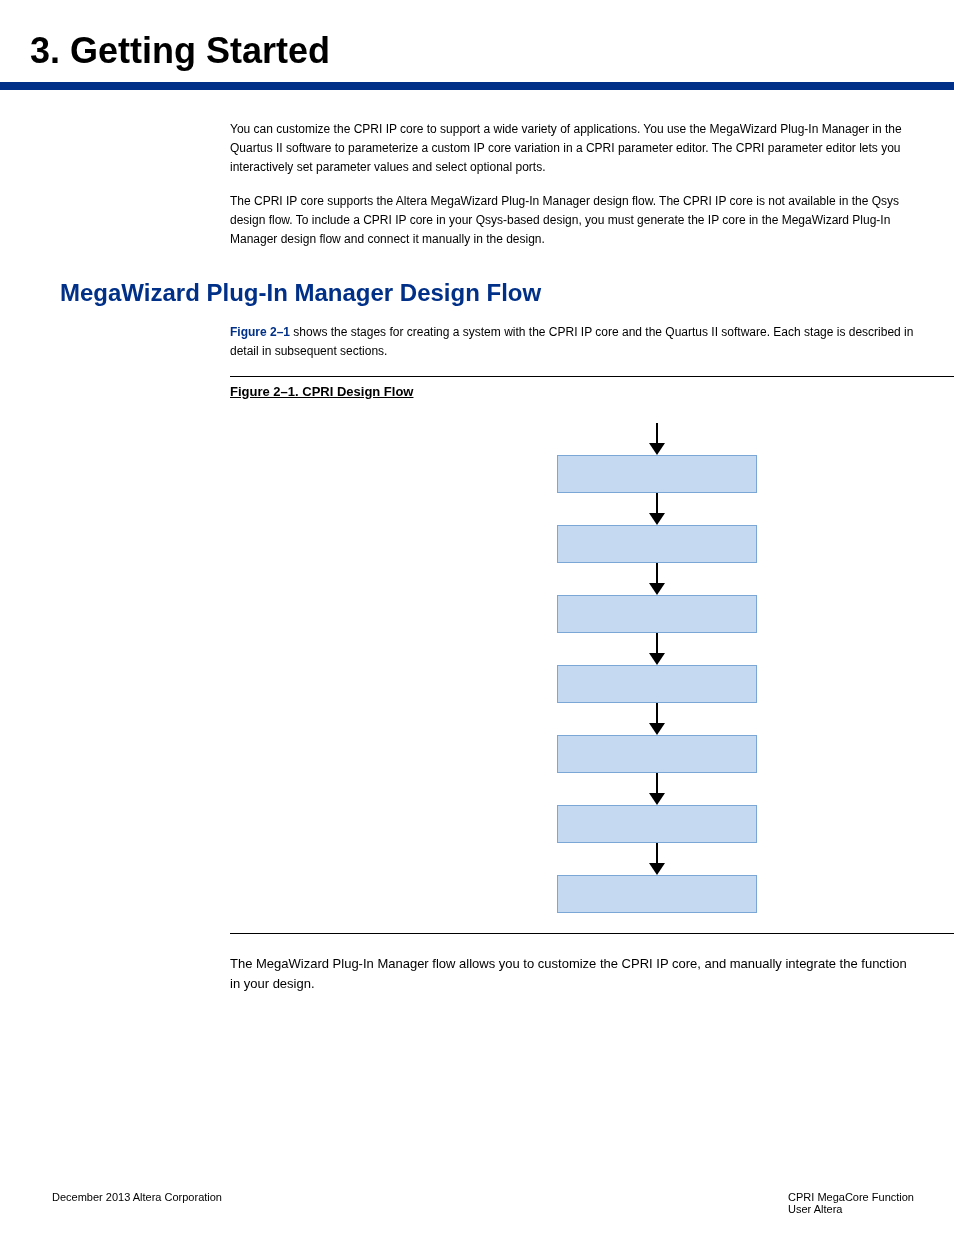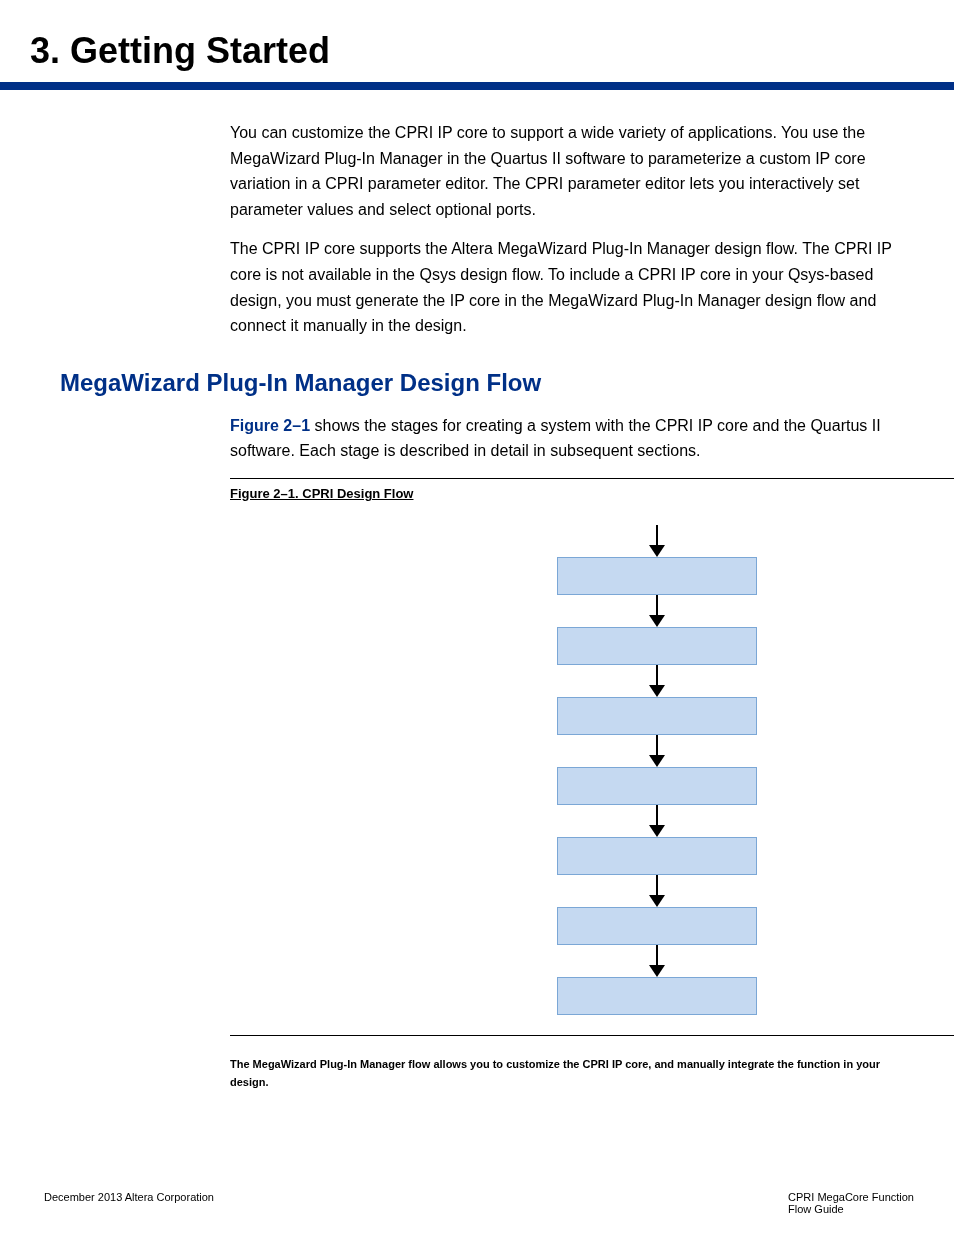--- a/index.html
+++ b/index.html
@@ -43,21 +43,21 @@
       background: #003087;
       margin: 0 0 30px 0;
     }
 
     
     .content {
       padding: 0 40px 0 230px;
     }
 
     .intro-paragraph {
-      font-size: 16px;
+      font-size: 12px;
       line-height: 1.6;
       margin-bottom: 14px;
       color: #000;
     }
 
     
     .section-heading {
       font-size: 24px;
       font-weight: bold;
       color: #003087;
@@ -129,25 +129,24 @@
       color: #000;
     }
 
     .flow-connector {
       display: flex;
       flex-direction: column;
       align-items: center;
     }
 
     .closing-para {
-      font-size: 11px;
+      font-size: 13px;
       line-height: 1.6;
       color: #000;
       margin-top: 20px;
-      font-weight: bold;
     }
 
     
     .section-area {
       margin-left: -170px;
     }
   </style>
 </head>
 <body>
 
@@ -226,19 +225,19 @@
 
         <div class="flow-box"></div>
       </div>
     </div>
   </div>
 
   <p class="closing-para">The MegaWizard Plug-In Manager flow allows you to customize the CPRI IP core, and manually integrate the function in your design.</p>
 
 </div>
 
-<div style="position: absolute; bottom: 20px; left: 4px; right: 0; padding: 0 40px; display: flex; justify-content: space-between; font-size: 11px; color: #000;">
+<div style="position: absolute; bottom: 20px; left: 12px; right: 0; padding: 0 40px; display: flex; justify-content: space-between; font-size: 11px; color: #000;">
   <span>December 2013    Altera Corporation</span>
   <div style="text-align:left;">
     <div>CPRI MegaCore Function</div>
-    <div>Flow Guide</div>
+    <div>User Altera</div>
   </div>
 </div>
 
 </body></html>

